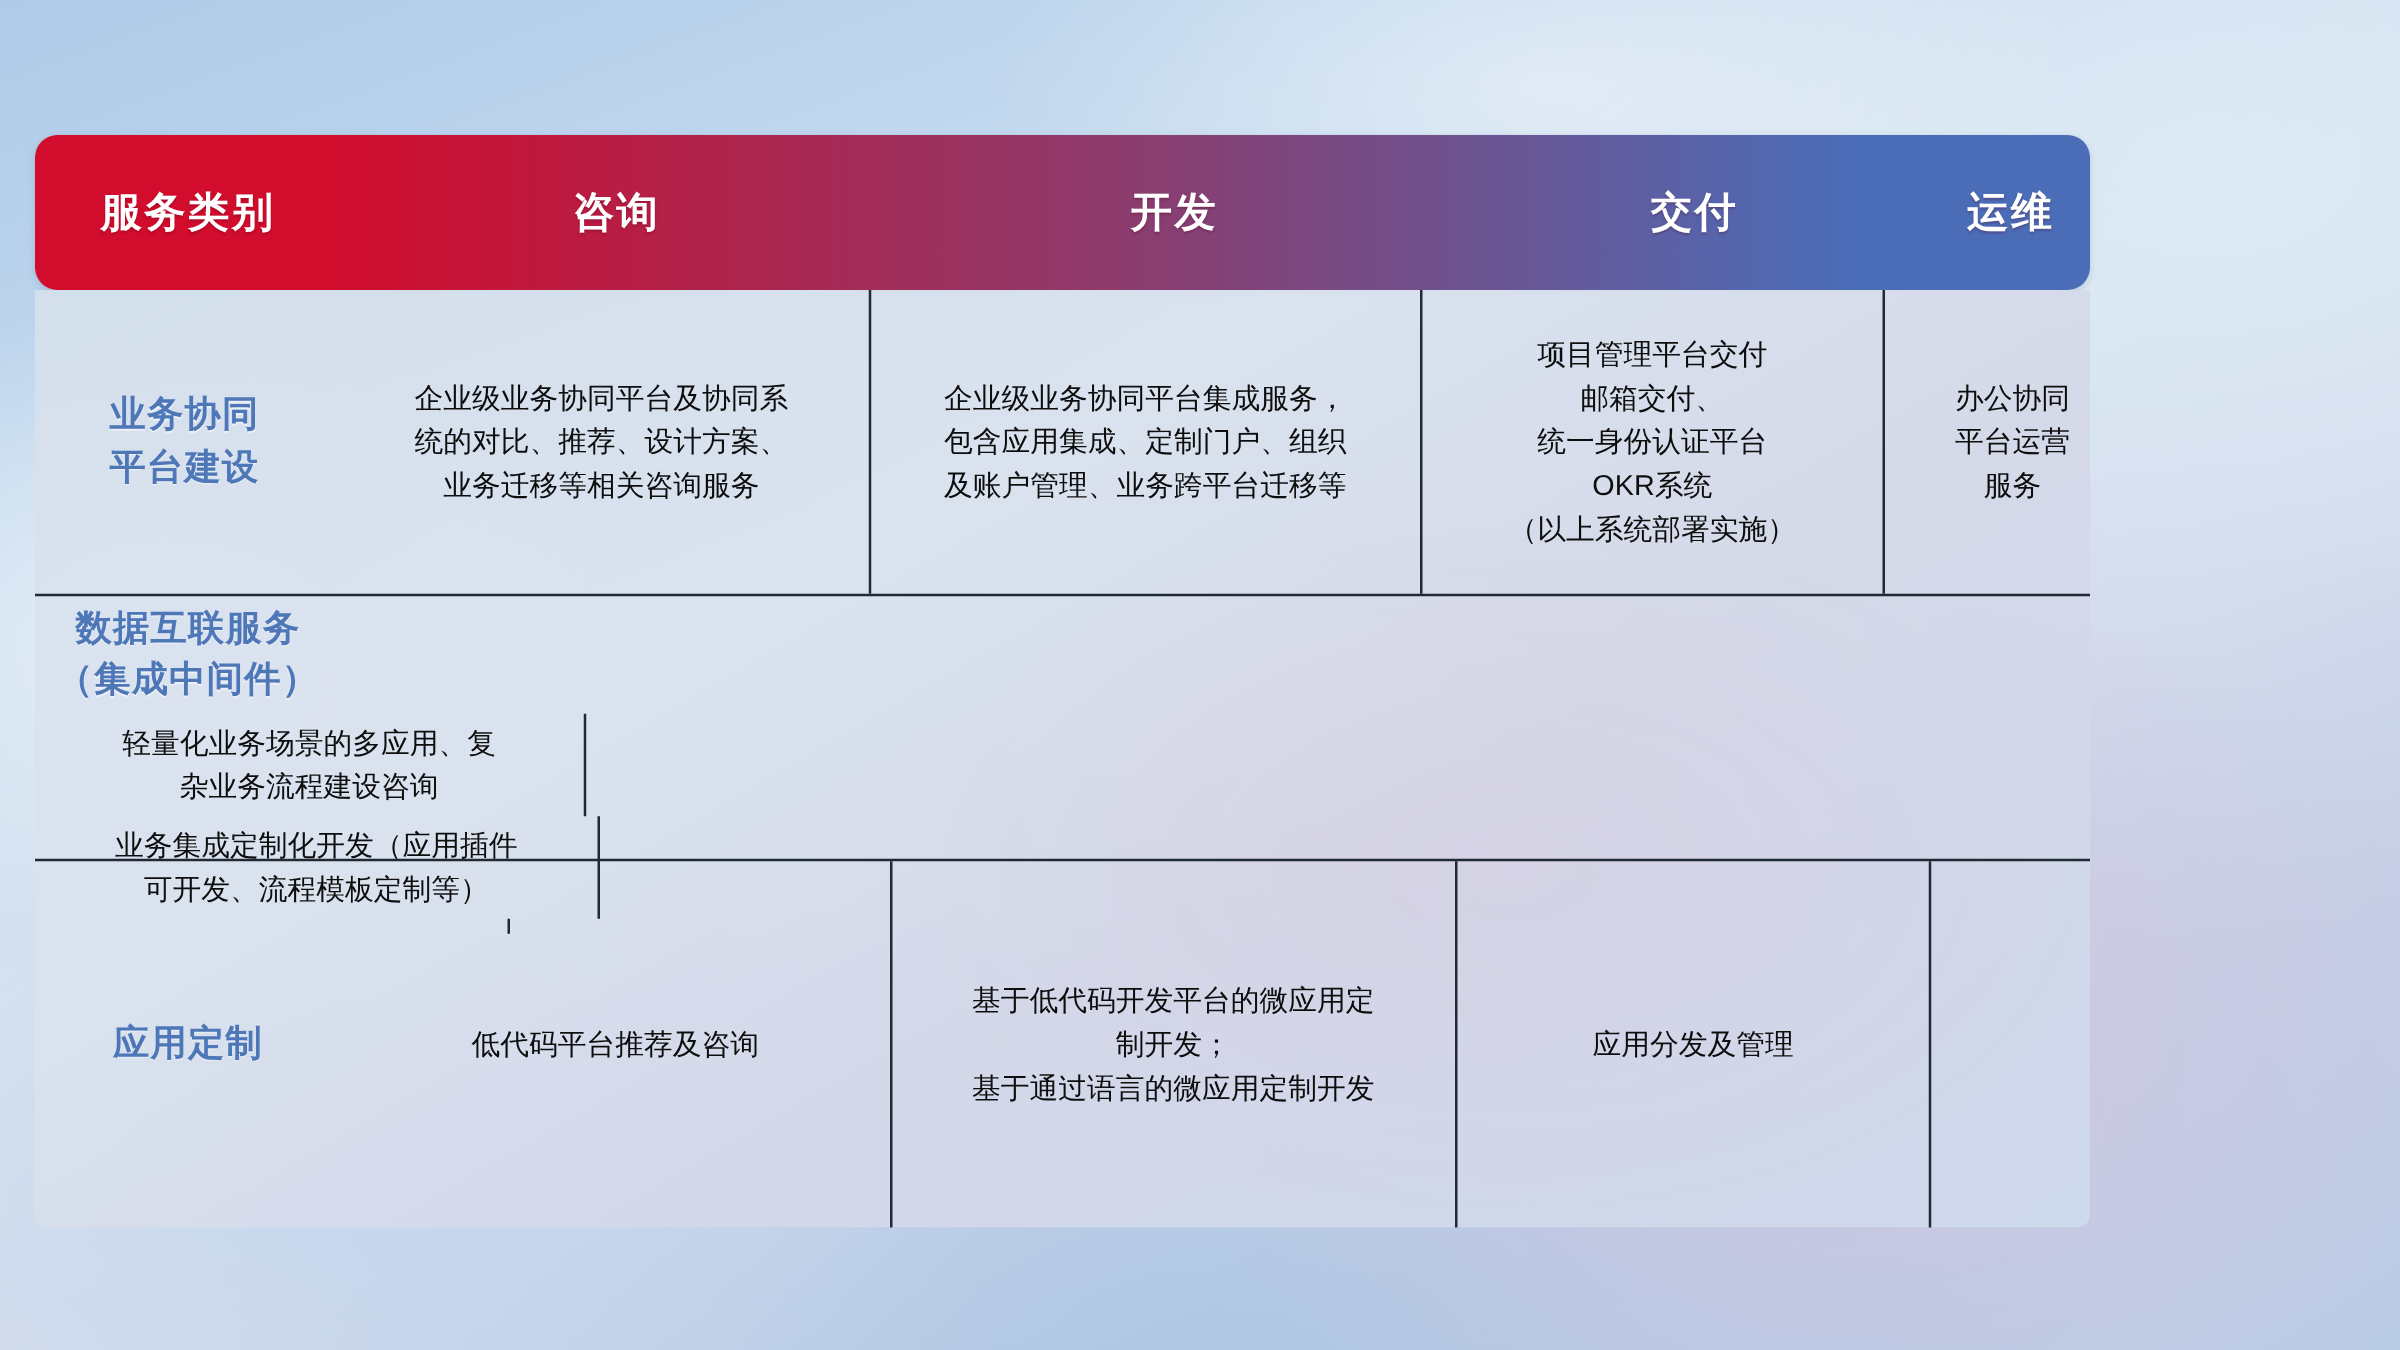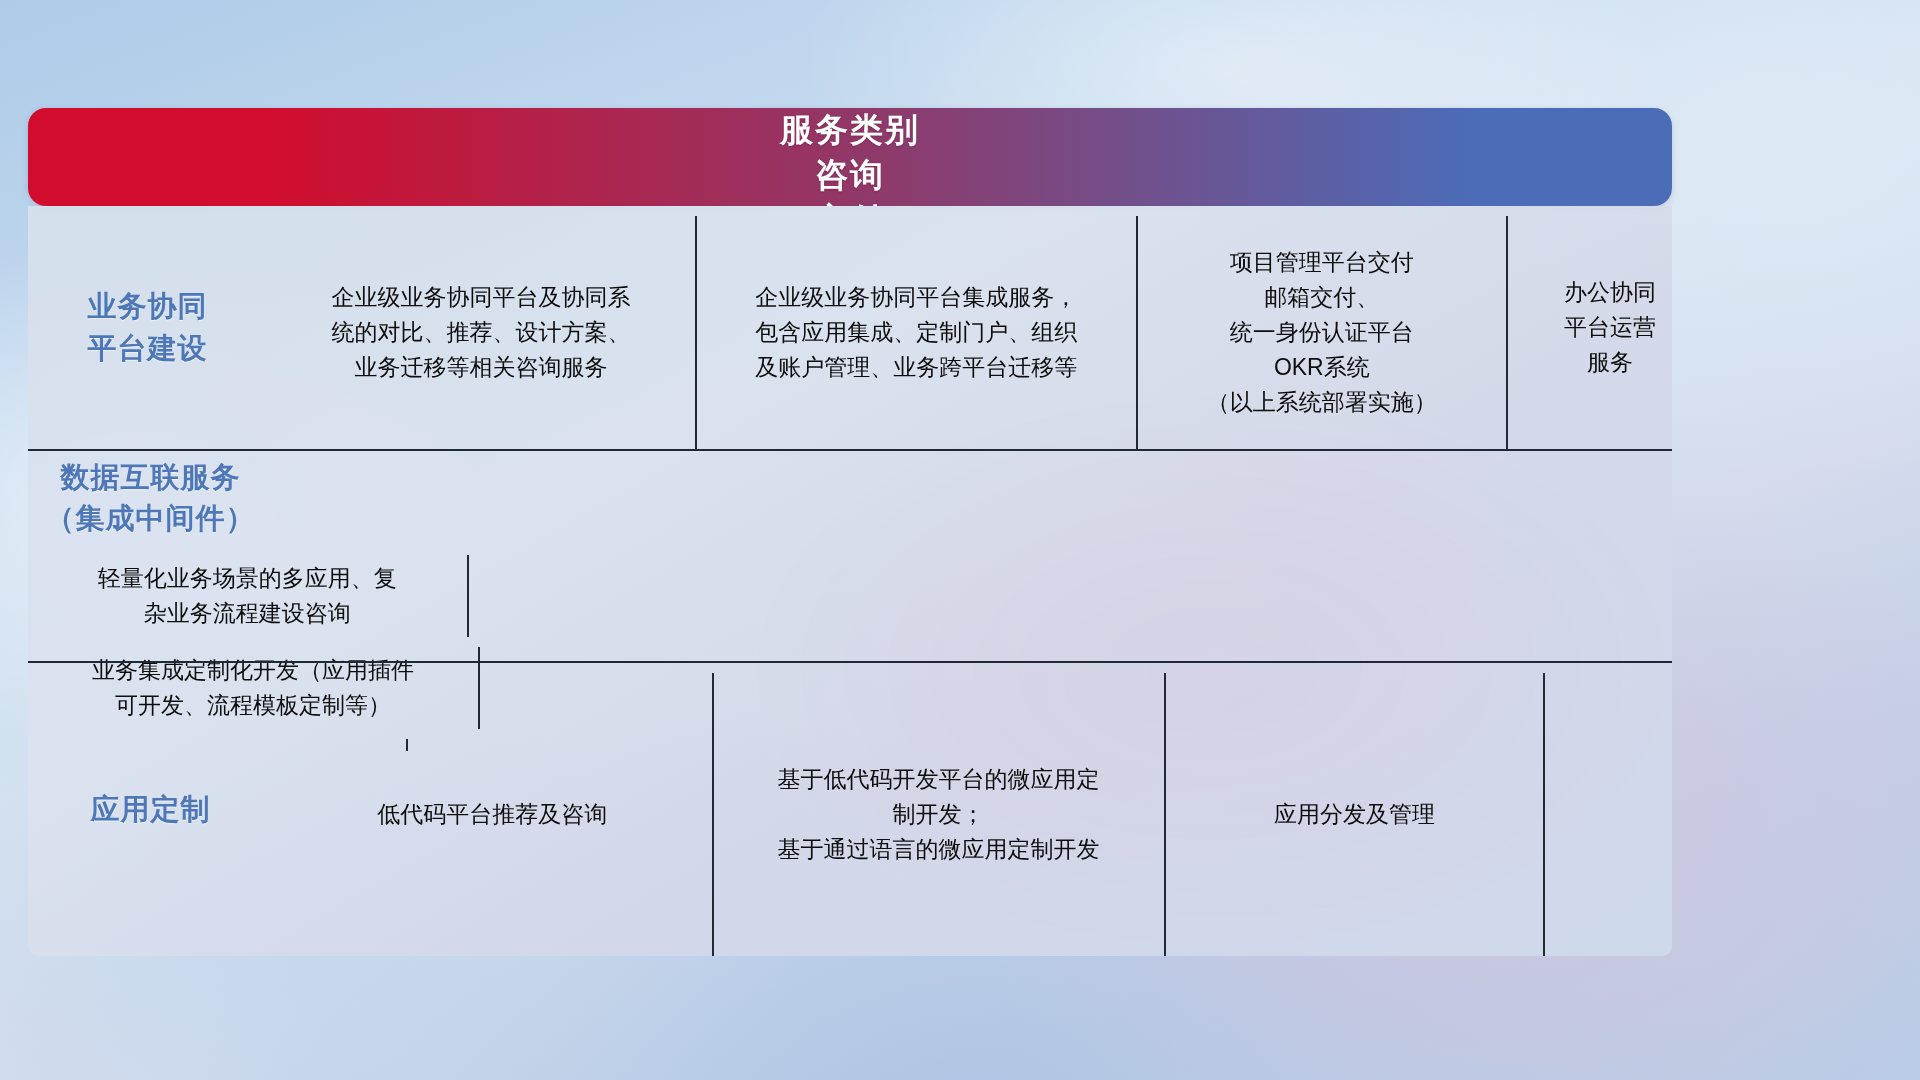--- a/index.html
+++ b/index.html
@@ -39,27 +39,26 @@
     position: absolute;
     left: 28px;
     top: 108px;
     width: 1644px;
     height: 852px;
   }
 
   
   .table-header {
     position: relative;
-    height: 98px;
+    height: 124px;
     border-radius: 18px;
     display: flex;
     align-items: center;
     overflow: hidden;
     box-shadow: 0 2px 6px rgba(60,70,110,0.18);
-    flex-direction: column;
   }
   .header-th {
     color: #ffffff;
     font-size: 33px;
     font-weight: 700;
     text-align: center;
     letter-spacing: 2px;
     text-shadow: 0 1px 2px rgba(80,0,30,0.28);
     box-sizing: border-box;
   }
@@ -89,43 +88,43 @@
     align-items: center;
     justify-content: center;
     text-align: center;
     box-sizing: border-box;
     padding: 6px 16px;
     font-size: 23px;
     line-height: 1.52;
     color: #0d0d0d;
     white-space: pre-line;
   }
-  .cell.v-div { border-right: 2px solid #202a34; margin-top: 10px; }
+  .cell.v-div { border-right: 2px solid #202a34; }
 
   .cell.rowlabel {
     color: #4e77b8;
     font-weight: 700;
     font-size: 29px;
     line-height: 1.42;
     letter-spacing: 1px;
     text-shadow: 0 1px 1px rgba(255,255,255,0.55);
   }
 </style>
 </head>
 <body>
 
 <div id="page-bg"></div>
 
 <div id="table-wrap">
 
   <div class="table-header" id="table-header" style="background: linear-gradient(90deg, rgb(210, 12, 44) 0%, rgb(210, 12, 44) 14%, rgb(142, 58, 107) 52%, rgb(75, 108, 183) 88%, rgb(75, 108, 183) 100%);">
     <div class="header-th" style="width: 14.9%;">服务类别</div>
     <div class="header-th" style="width: 26.8%;">咨询</div>
+    <div class="header-th" style="width: 27.5%;">开发</div>
     <div class="header-th" style="width: 23.1%;">交付</div>
-    <div class="header-th" style="width: 27.5%;">开发</div>
     <div class="header-th" style="width: 7.7%;">运维</div>
   </div>
 
   <div class="table-body">
 
     <div class="body-row r1">
       <div class="cell rowlabel" style="width: 14.9%; color: rgb(78, 119, 184);">业务协同
 平台建设</div>
       <div class="cell v-div" style="width: 26.8%; border-right-color: rgb(32, 42, 52); text-align: center;">企业级业务协同平台及协同系
 统的对比、推荐、设计方案、

